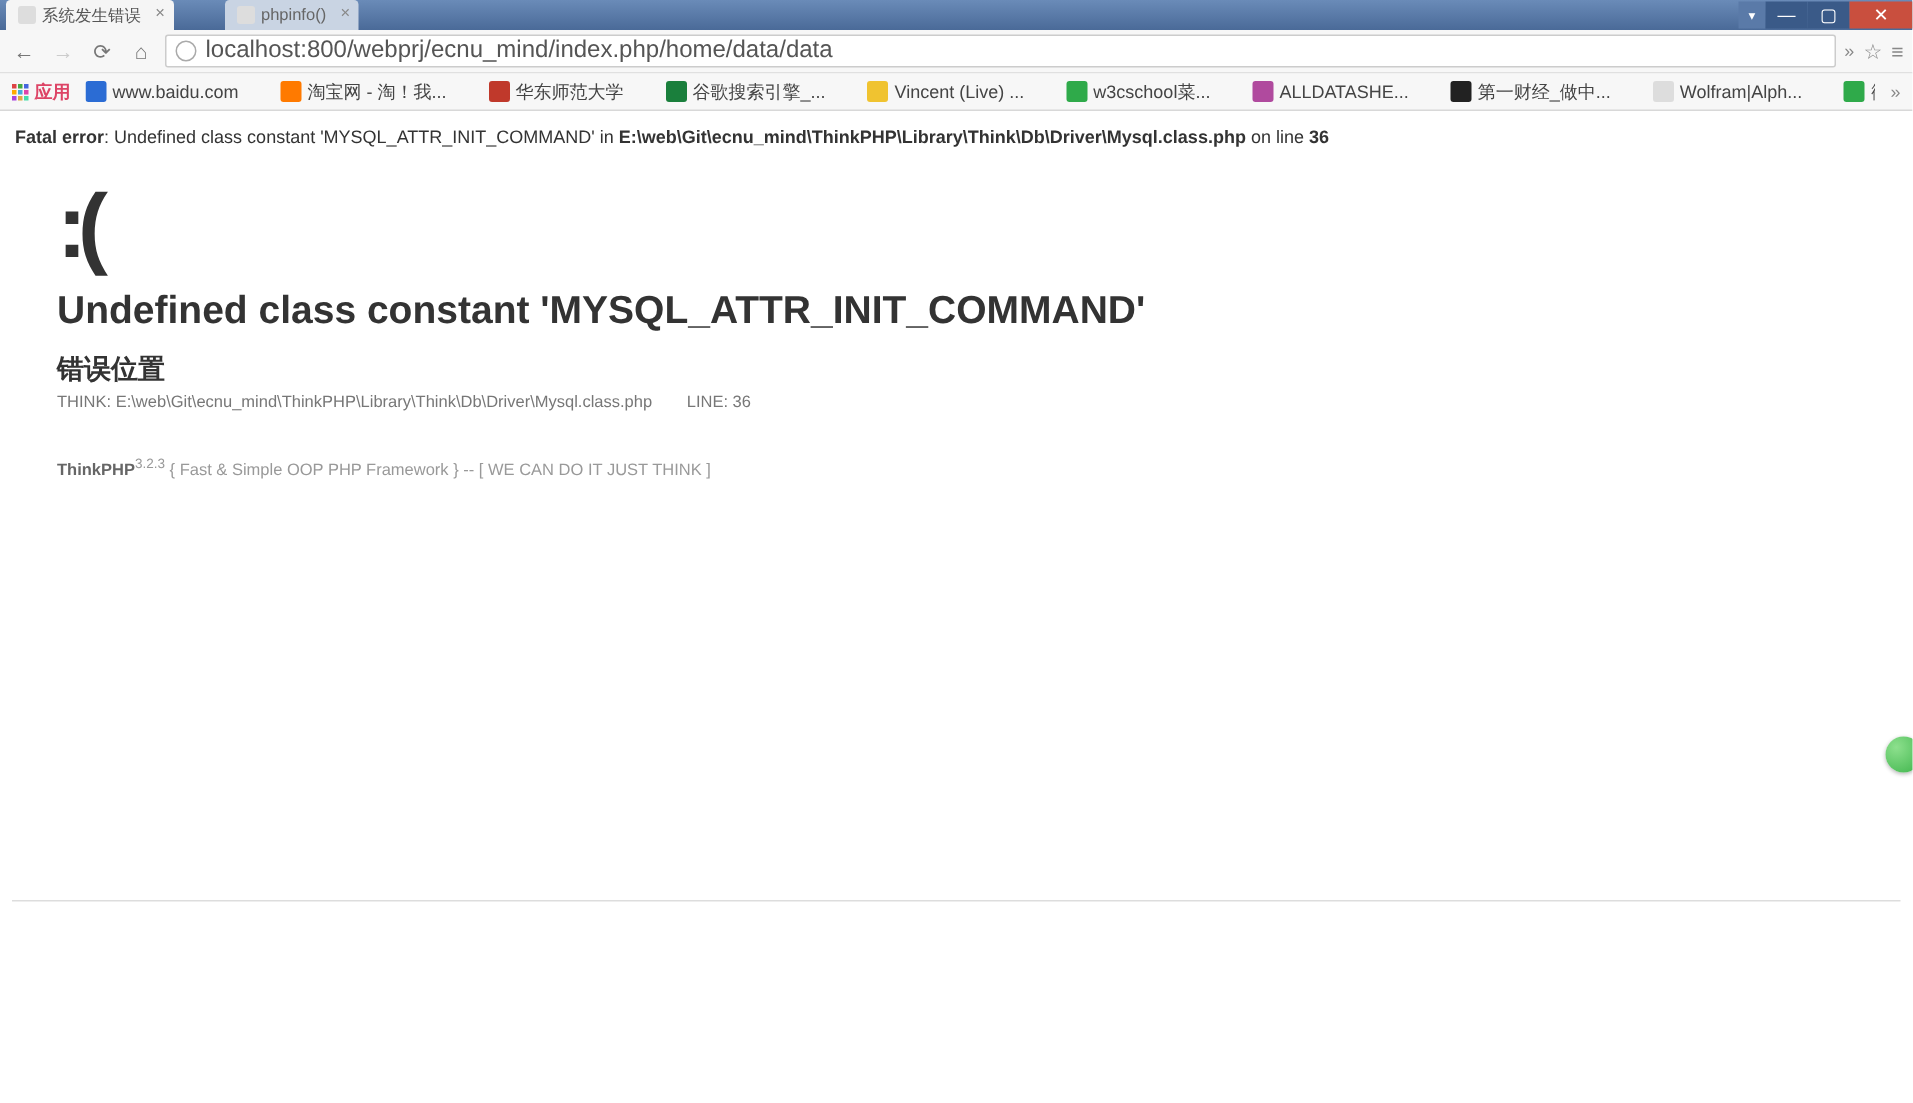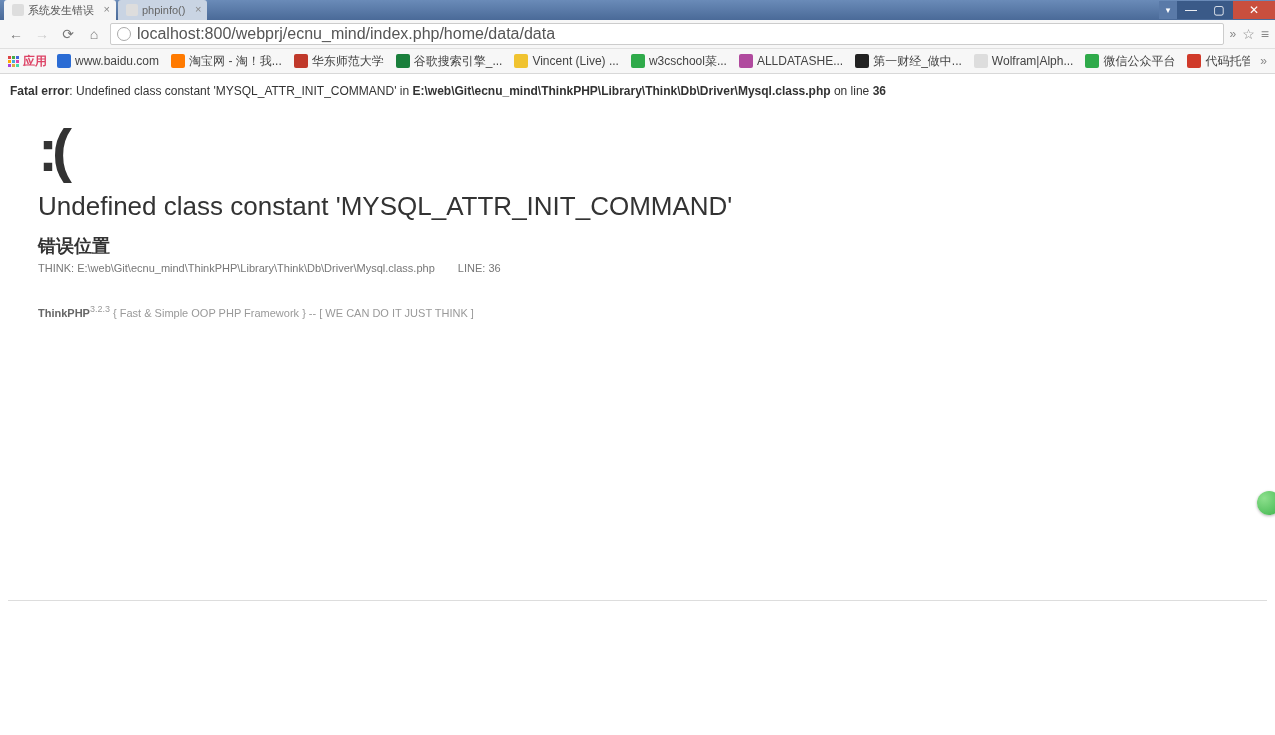--- a/index.html
+++ b/index.html
@@ -1,21 +1,21 @@
 <!DOCTYPE html>
 <html><head>
 <meta charset="utf-8">
 <style>
   html,body{margin:0;padding:0;font-family:"Segoe UI",Arial,sans-serif;font-size:12px;background:#fff;color:#333;}
   .window{width:1275px;height:615px;position:relative;overflow:hidden;}
   
   .titlebar{height:20px;background:linear-gradient(#6a8bb8,#4a6a98);display:flex;align-items:stretch;}
   .tabs-strip{display:flex;align-items:flex-end;flex:1;padding-left:4px;}
   .browser-tab{background:#f5f5f5;border-radius:3px 3px 0 0;padding:2px 22px 2px 8px;margin-right:2px;font-size:11px;color:#555;display:flex;align-items:center;position:relative;height:16px;max-width:120px;}
-  .browser-tab.inactive{background:#c9d4e3;color:#666;}
+  .browser-tab.inactive{background:#c9d4e3;color:#666;margin-left:32px;}
   .tab-close{position:absolute;right:6px;top:3px;font-size:11px;color:#888;cursor:pointer;}
   .tab-favicon{width:12px;height:12px;margin-right:4px;display:inline-block;background:#ddd;border-radius:2px;}
   .win-controls{display:flex;align-items:center;}
   .win-btn{width:28px;height:18px;display:flex;align-items:center;justify-content:center;color:#fff;font-size:12px;cursor:pointer;}
   .win-btn.min{background:#3a5a88;}
   .win-btn.max{background:#3a5a88;}
   .win-btn.close{background:#c94f3e;width:42px;}
   .win-drop{width:18px;height:18px;display:flex;align-items:center;justify-content:center;color:#fff;font-size:9px;background:#5a7aa8;}
   
   .toolbar{height:28px;background:#f7f7f7;border-bottom:1px solid #e0e0e0;display:flex;align-items:center;padding:0 6px;gap:6px;}
@@ -29,21 +29,21 @@
   .bookmarks{height:24px;background:#f7f7f7;border-bottom:1px solid #d8d8d8;display:flex;align-items:center;padding:0 8px;gap:10px;font-size:12px;color:#444;overflow:hidden;}
   .bm{display:flex;align-items:center;gap:4px;cursor:pointer;white-space:nowrap;}
   .bm-icon{width:14px;height:14px;border-radius:2px;display:inline-block;}
   .bm-apps{color:#d46;font-weight:bold;}
   .bm-more{margin-left:auto;color:#888;}
   
   .page{padding:10px 10px 0 10px;font-family:"Microsoft YaHei","Segoe UI",Arial,sans-serif;color:#333;}
   .fatal-line{font-size:12px;color:#333;margin-bottom:18px;}
   .fatal-line b{font-weight:bold;}
   .sadface{font-size:60px;font-weight:700;color:#333;margin:6px 0 6px 28px;letter-spacing:-6px;font-family:Arial,sans-serif;}
-  .err-heading{font-size:26px;font-weight:400;color:#333;margin:6px 0 12px 28px;}
+  .err-heading{font-size:26px;font-weight:700;color:#333;margin:6px 0 12px 28px;}
   .err-loc-label{font-size:18px;font-weight:bold;color:#333;margin:0 0 4px 28px;}
   .err-file-line{font-size:11px;color:#777;margin:0 0 30px 28px;}
   .err-file-line .sep{margin:0 10px;}
   .footer-line{font-size:11px;color:#999;margin:4px 0 0 28px;}
   .footer-line b{color:#666;font-weight:bold;}
   .footer-line sup{font-size:9px;color:#999;}
   
   .bottom-hr{position:absolute;left:8px;right:8px;bottom:14px;border-top:1px solid #ddd;}
   
   .green-bubble{position:absolute;right:-6px;bottom:100px;width:24px;height:24px;border-radius:50%;background:radial-gradient(circle at 30% 30%,#8de08d,#3cb34a);box-shadow:0 1px 3px rgba(0,0,0,.3);}
@@ -98,21 +98,21 @@
           <i style="background:#46d;width:3px;height:3px"></i>
         <i style="background:#fa0;width:3px;height:3px"></i>
           <i style="background:#4ad;width:3px;height:3px"></i>
           <i style="background:#d4a;width:3px;height:3px"></i>
         <i style="background:#a4d;width:3px;height:3px"></i>
           <i style="background:#da4;width:3px;height:3px"></i>
           <i style="background:#4da;width:3px;height:3px"></i>
       </span>
       <span>应用</span>
     </div>
-    <div id="bm-list" style="display:flex;gap:12px;align-items:center;overflow:hidden;">
+    <div id="bm-list" style="display:flex;gap:28px;align-items:center;overflow:hidden;">
         <div class="bm">
           <span class="bm-icon" style="background: rgb(43, 108, 212);"></span>
           <span>www.baidu.com</span>
         </div>
         <div class="bm">
           <span class="bm-icon" style="background: rgb(255, 122, 0);"></span>
           <span>淘宝网 - 淘！我...</span>
         </div>
         <div class="bm">
           <span class="bm-icon" style="background: rgb(192, 57, 43);"></span>

